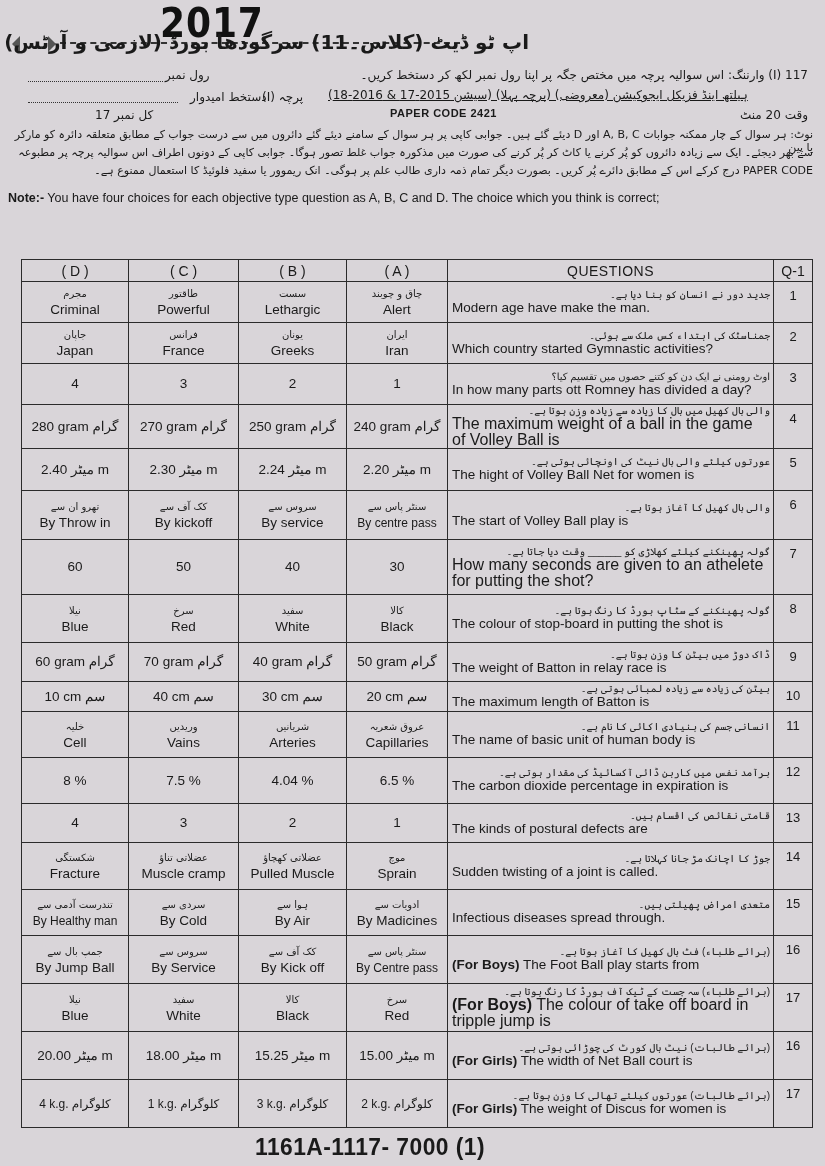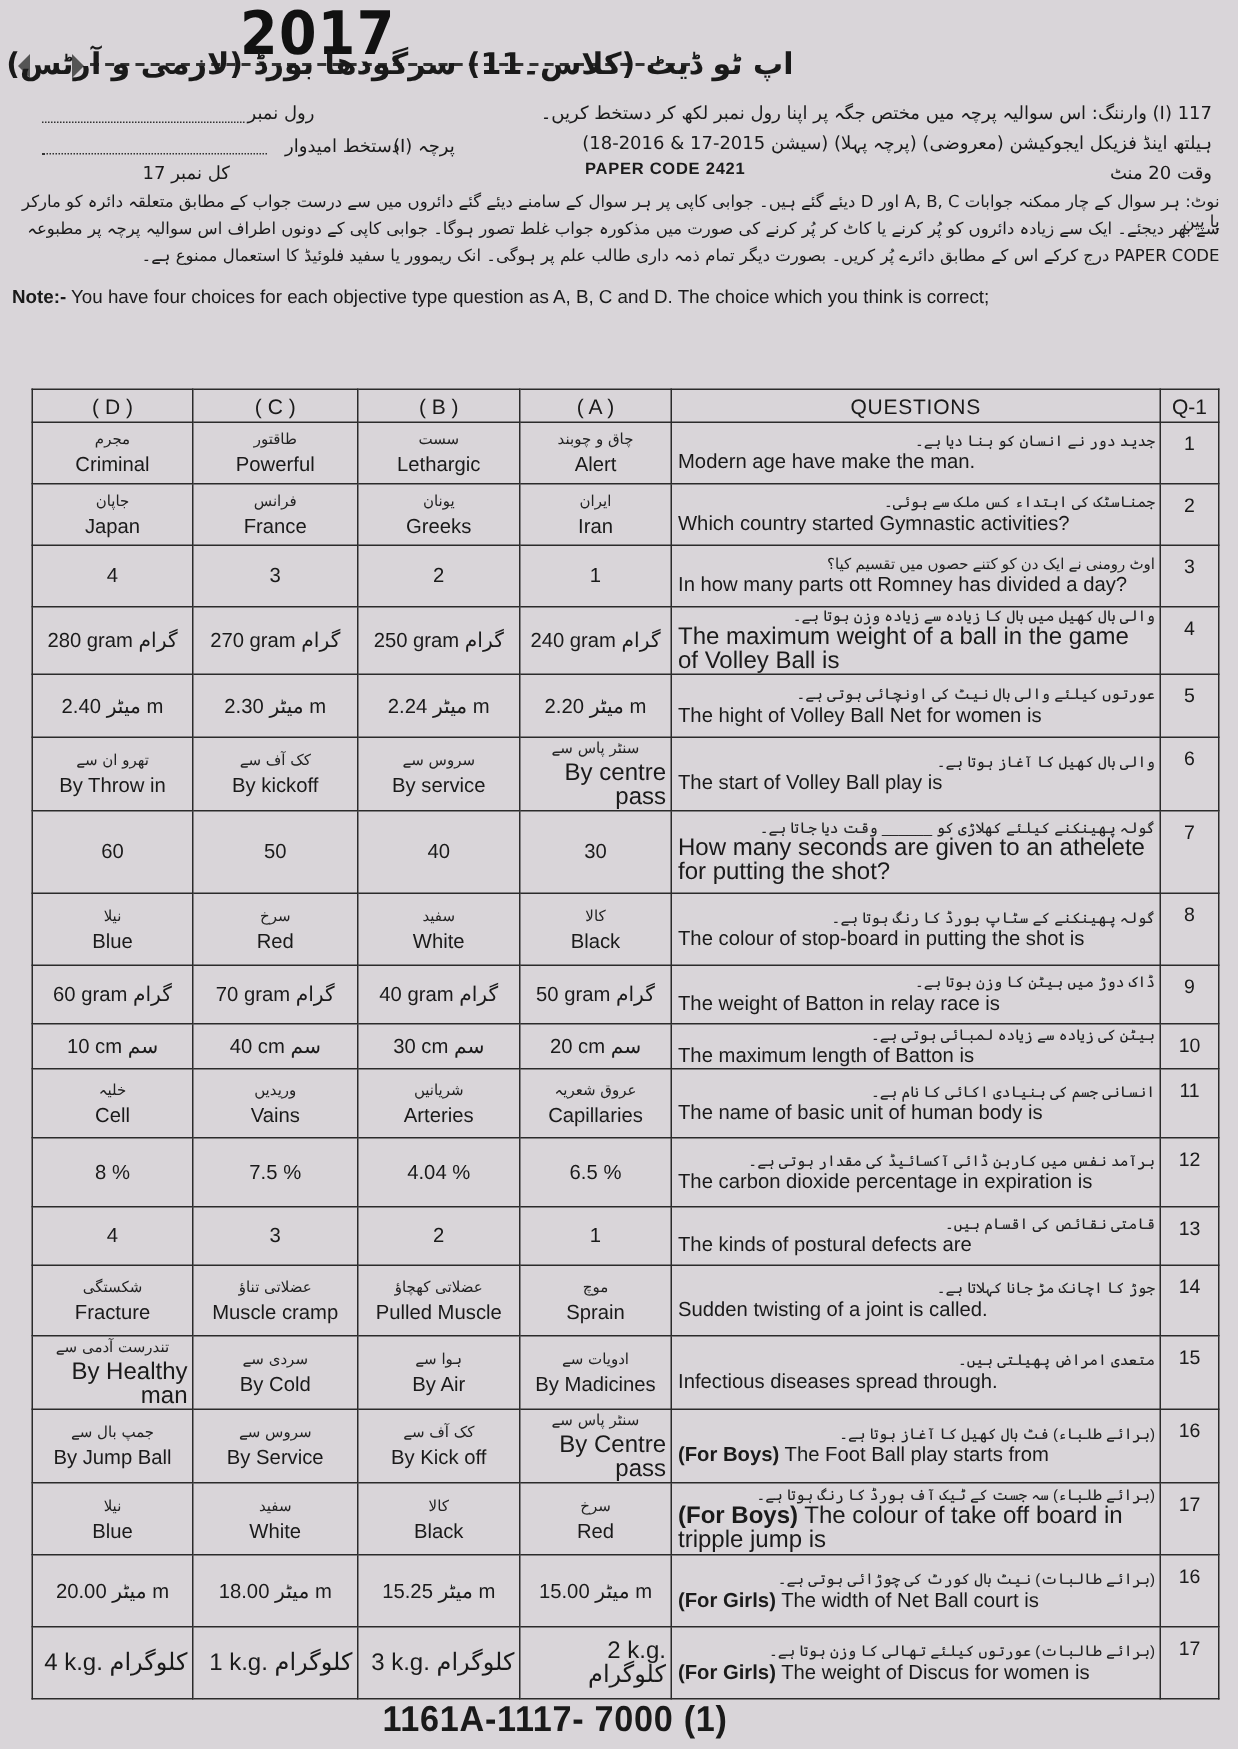--- a/index.html
+++ b/index.html
@@ -21,38 +21,38 @@
   .note-en b{font-weight:bold;}
   table.q{position:absolute;left:21px;top:259px;width:791px;border-collapse:collapse;table-layout:fixed;}
   table.q td, table.q th{border:1.5px solid #2b2b2b;padding:0 3px;vertical-align:middle;font-size:13.5px;}
   table.q th{font-weight:normal;font-size:14px;height:21px;}
   table.q th.qh{text-align:center;letter-spacing:0.5px;}
   table.q td.opt{text-align:center;line-height:16px;}
   table.q td.num{text-align:center;vertical-align:top;padding-top:6px;font-size:13px;}
   table.q td.qt{text-align:left;padding-left:4px;}
   .opt .ur{display:block;direction:rtl;font-family:"DejaVu Sans",sans-serif;font-size:10px;color:#222;}
   .opt .en{display:block;}
-  .opt .small{font-size:16px;text-align:right;}
+  .opt .small{font-size:12px;}
   .qt .ur{display:block;direction:rtl;text-align:right;font-family:Liberation Sans, sans-serif;font-size:10px;color:#222;}
   .qt .en{display:block;line-height:16px;}
   .qt .en.small{font-size:16px;}
   .qt b{font-weight:bold;}
   .footer{left:255px;top:1133px;font-size:24px;font-weight:bold;letter-spacing:0.5px;transform:scaleX(0.95);transform-origin:left top;}
 </style>
 </head>
 <body>
 
 <div class="abs nav-arrow nav-left"></div>
 <div class="abs nav-arrow nav-right"></div>
 <div class="abs year">2017</div>
 <div class="abs dash-line"></div>
 <div class="abs urdu title-urdu">اپ ٹو ڈیٹ (کلاس۔11) سرگودھا بورڈ (لازمی و آرٹس)</div>
 
 <div class="abs urdu hdr-line" style="right:17px;top:68px;width:460px;text-align:right;">117 (I) وارننگ: اس سوالیہ پرچہ میں مختص جگہ پر اپنا رول نمبر لکھ کر دستخط کریں۔</div>
-<div class="abs urdu hdr-line" style="right:17px;top:88px;width:480px;text-align:right;">ہیلتھ اینڈ فزیکل ایجوکیشن (معروضی) (پرچہ پہلا) (سیشن 2015-17 &amp; 2016-18)</div>
+<div class="abs urdu hdr-line" style="right:17px;top:88px;width:480px;text-align:left;text-decoration:underline;">ہیلتھ اینڈ فزیکل ایجوکیشن (معروضی) (پرچہ پہلا) (سیشن 2015-17 &amp; 2016-18)</div>
 <div class="abs urdu hdr-line" style="right:17px;top:108px;">وقت 20 منٹ</div>
 <div class="abs paper-code">PAPER CODE 2421</div>
 
 <div class="abs urdu hdr-line" style="left:165px;top:68px;">رول نمبر</div>
 <div class="abs dotline" style="left:28px;top:81px;width:135px;"></div>
 <div class="abs urdu hdr-line" style="left:190px;top:90px;">دستخط امیدوار</div>
 <div class="abs dotline" style="left:28px;top:102px;width:150px;"></div>
 <div class="abs urdu hdr-line" style="left:262px;top:90px;">پرچہ (I)</div>
 <div class="abs urdu hdr-line" style="left:95px;top:108px;">کل نمبر 17</div>
 

